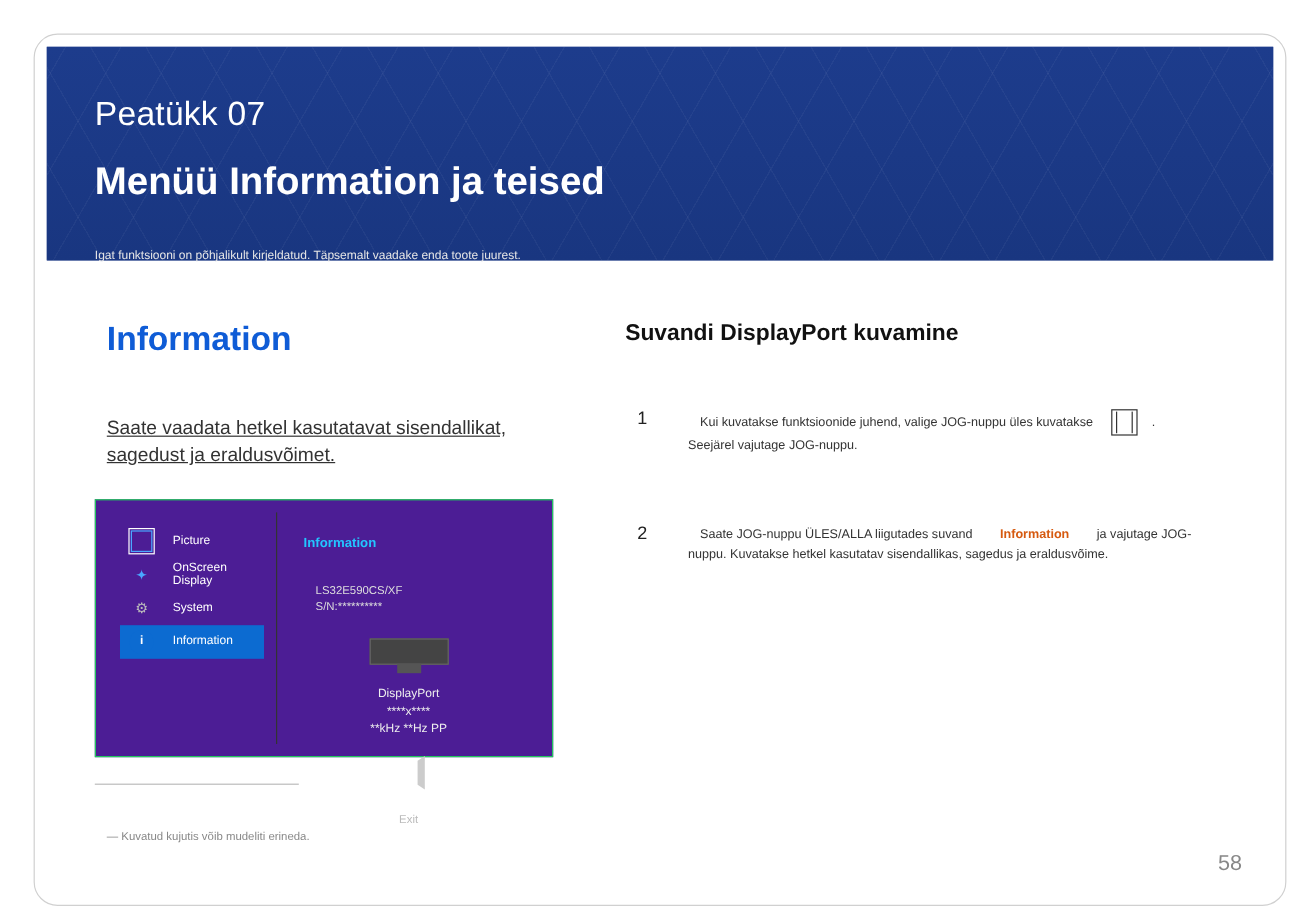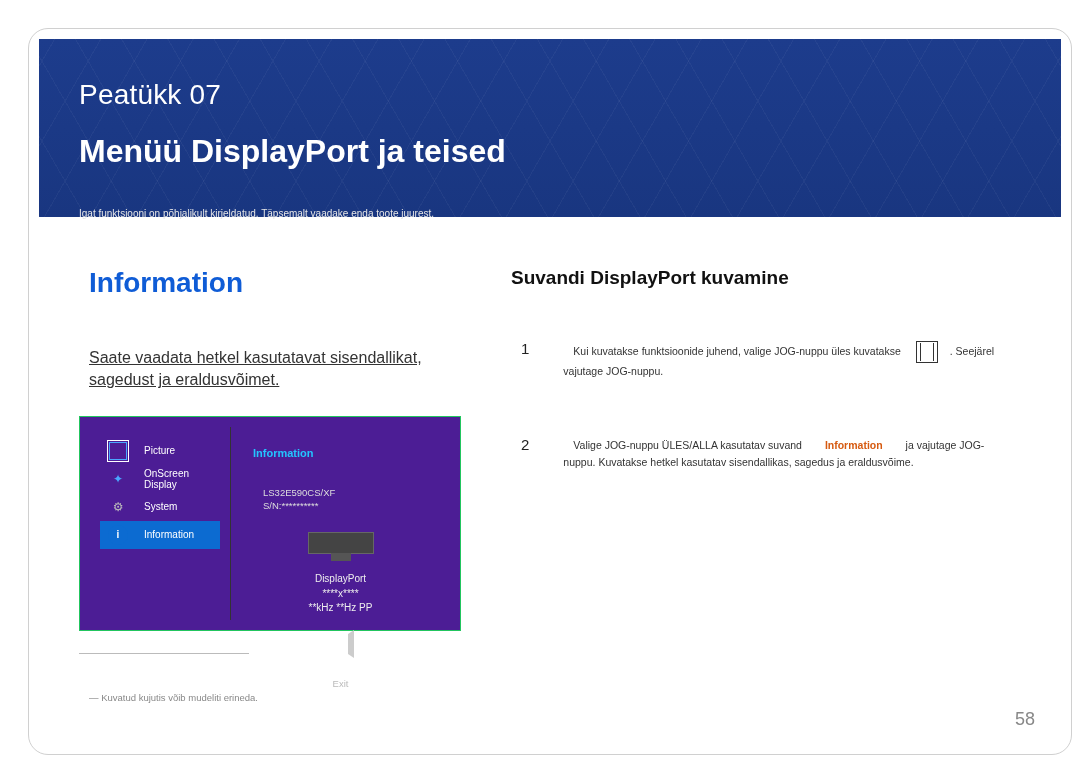--- a/index.html
+++ b/index.html
@@ -43,21 +43,21 @@
     font-weight: bold;
     margin-bottom: 18px;
   }
   .chapter-subtitle {
     font-size: 10px;
     color: #e6e6e6;
   }
   .content {
     padding: 30px 30px 30px 30px;
     display: flex;
-    gap: 40px;
+    gap: 50px;
   }
   .col-left {
     width: 382px;
     flex-shrink: 0;
   }
   .col-right {
     flex: 1;
   }
   .section-heading {
     color: #0f5cd6;
@@ -165,21 +165,21 @@
     font-size:18px; color:#888;
   }
 </style>
 </head>
 <body>
 
 <div class="page-frame">
 
   <div class="header">
     <div class="chapter-label">Peatükk 07</div>
-    <div class="chapter-title">Menüü DisplayPort ja teised</div>
+    <div class="chapter-title">Menüü Information ja teised</div>
     <div class="chapter-subtitle">Igat funktsiooni on põhjalikult kirjeldatud. Täpsemalt vaadake enda toote juurest.</div>
   </div>
 
   <div class="content">
     <div class="col-left">
       <div class="section-heading">Information</div>
       <div class="body-small">Saate vaadata hetkel kasutatavat sisendallikat, sagedust ja eraldusvõimet.</div>
 
       <div class="osd">
         <div class="osd-left">
@@ -233,20 +233,20 @@
       <div class="step-row">
         <div class="step-num">1</div>
         <div class="step-text">
           <span>Kui kuvatakse funktsioonide juhend, valige JOG-nuppu üles kuvatakse </span><span class="jog-icon"></span><span>. Seejärel vajutage JOG-nuppu.</span>
         </div>
       </div>
 
       <div class="step-row">
         <div class="step-num">2</div>
         <div class="step-text">
-          <span>Valige JOG-nuppu ÜLES/ALLA kasutatav suvand </span><span class="accent">Information</span><span> ja vajutage JOG-nuppu. Kuvatakse hetkel kasutatav sisendallikas, sagedus ja eraldusvõime.</span>
+          <span>Saate JOG-nuppu ÜLES/ALLA liigutades suvand </span><span class="accent">Information</span><span> ja vajutage JOG-nuppu. Kuvatakse hetkel kasutatav sisendallikas, sagedus ja eraldusvõime.</span>
         </div>
       </div>
     </div>
   </div>
 
   <div class="page-number">58</div>
 </div>
 
 </body></html>

